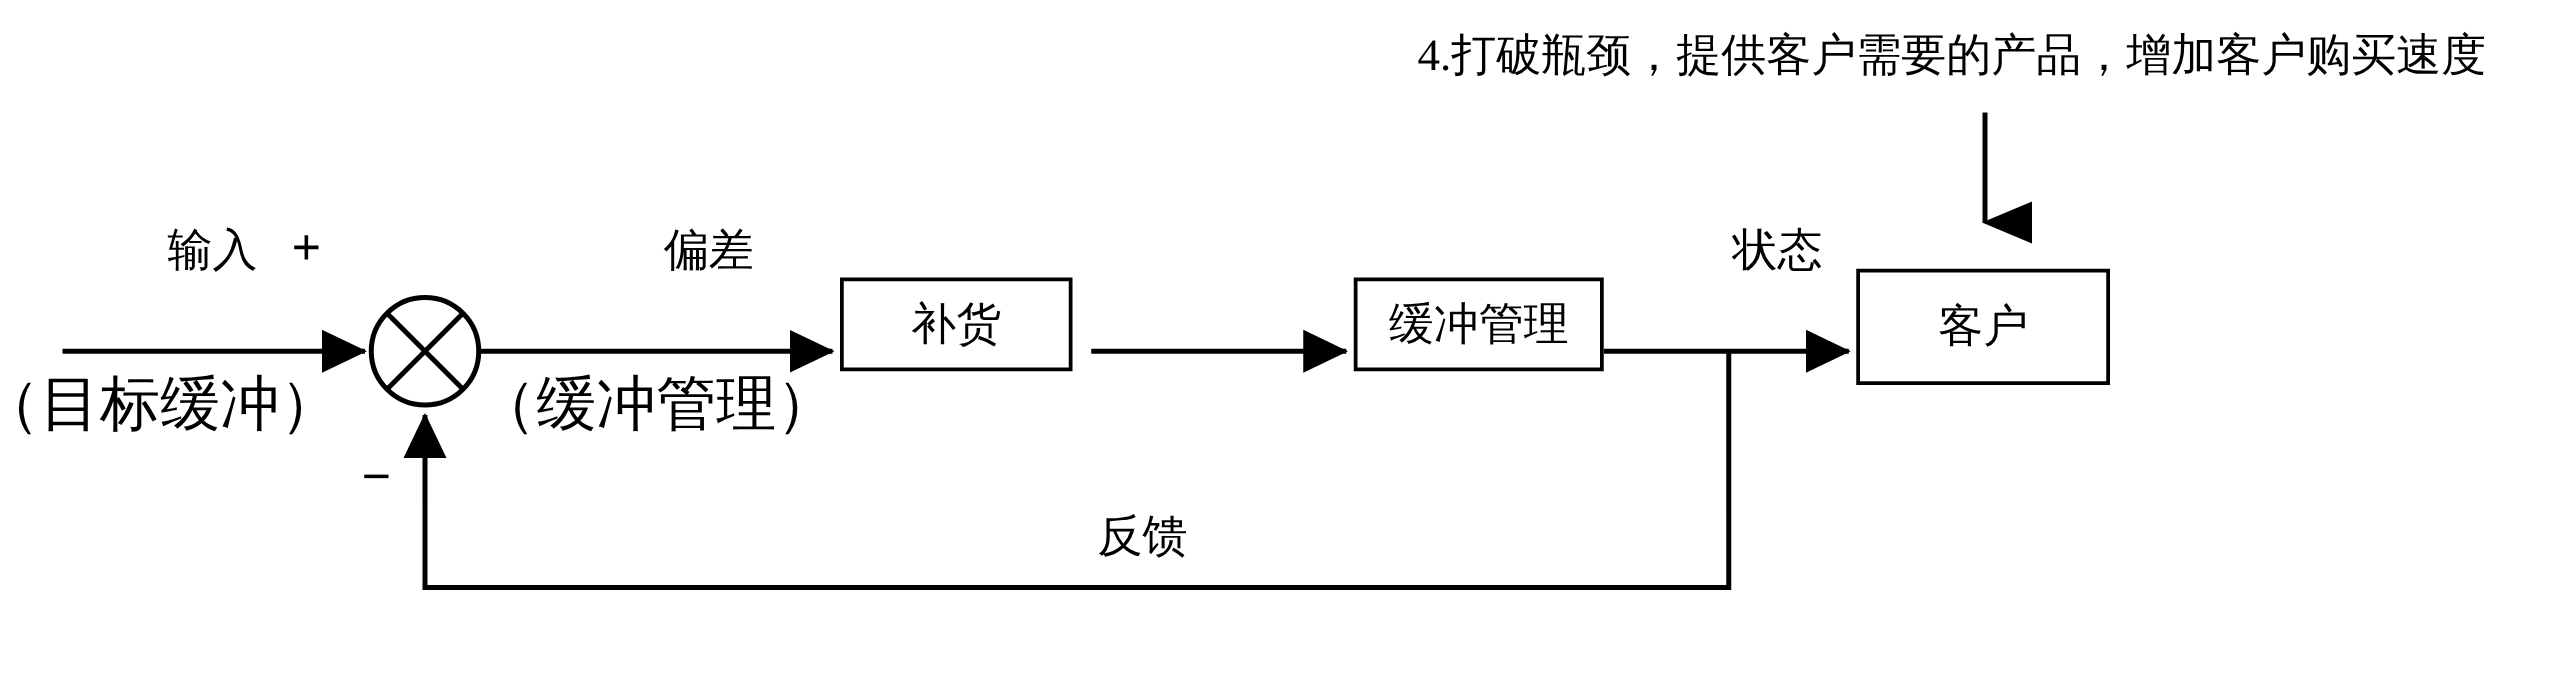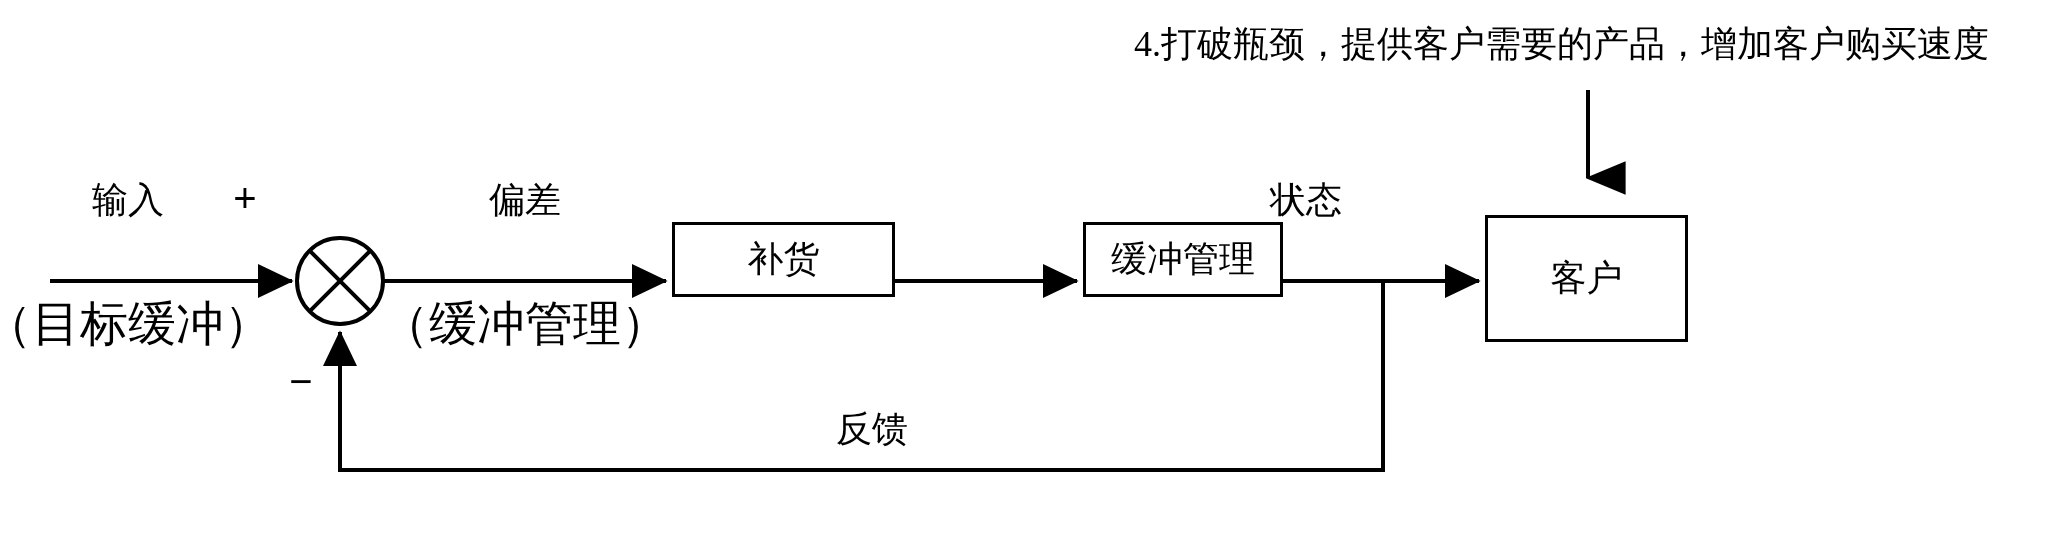--- a/index.html
+++ b/index.html
@@ -36,20 +36,21 @@
   }
   .lbl-center {
     transform: translate(-50%, -50%);
   }
   .note-text {
     font-size: 36px;
     letter-spacing: 0px;
   }
   .edge-label {
     font-size: 36px;
+    margin-left: 42px;
   }
   .edge-sublabel {
     font-size: 48px;
   }
   .box-label {
     font-size: 36px;
   }
   .sign-label {
     font-size: 40px;
     font-family: "Liberation Sans", "DejaVu Sans", sans-serif;
@@ -99,29 +100,29 @@
   <div class="lbl note-text" style="left:1134px; top:26px;">4.打破瓶颈，提供客户需要的产品，增加客户购买速度</div>
 
   <div class="lbl edge-label lbl-center" style="left:128px; top:200px;">输入</div>
   <div class="lbl edge-sublabel lbl-center" style="left:128px; top:324px;">（目标缓冲）</div>
   <div class="lbl sign-label lbl-center" style="left:245px; top:198px;">+</div>
   <div class="lbl sign-label lbl-center" style="left:301px; top:381px;">−</div>
 
   <div class="lbl edge-label lbl-center" style="left:525px; top:200px;">偏差</div>
   <div class="lbl edge-sublabel lbl-center" style="left:525px; top:324px;">（缓冲管理）</div>
 
-  <div class="block-box" style="left:672px; top:222px; width:223px; height:75px;">
+  <div class="block-box" style="left:672px; top:222px; width:186px; height:75px;">
     <span class="box-label">补货</span>
   </div>
 
   <div class="block-box" style="left:1083px; top:222px; width:200px; height:75px;">
     <span class="box-label">缓冲管理</span>
   </div>
 
-  <div class="lbl edge-label lbl-center" style="left:1306px; top:200px;">状态</div>
+  <div class="lbl edge-label lbl-center" style="left:1380px; top:200px;">状态</div>
 
-  <div class="block-box" style="left:1485px; top:215px; width:203px; height:127px;justify-content:center;">
+  <div class="block-box" style="left:1485px; top:215px; width:203px; height:93px;justify-content:center;">
     <span class="box-label">客户</span>
   </div>
 
   <div class="lbl edge-label lbl-center" style="left:872px; top:432px;font-family:Liberation Mono, monospace;">反馈</div>
 
 </div>
 
 </body></html>

